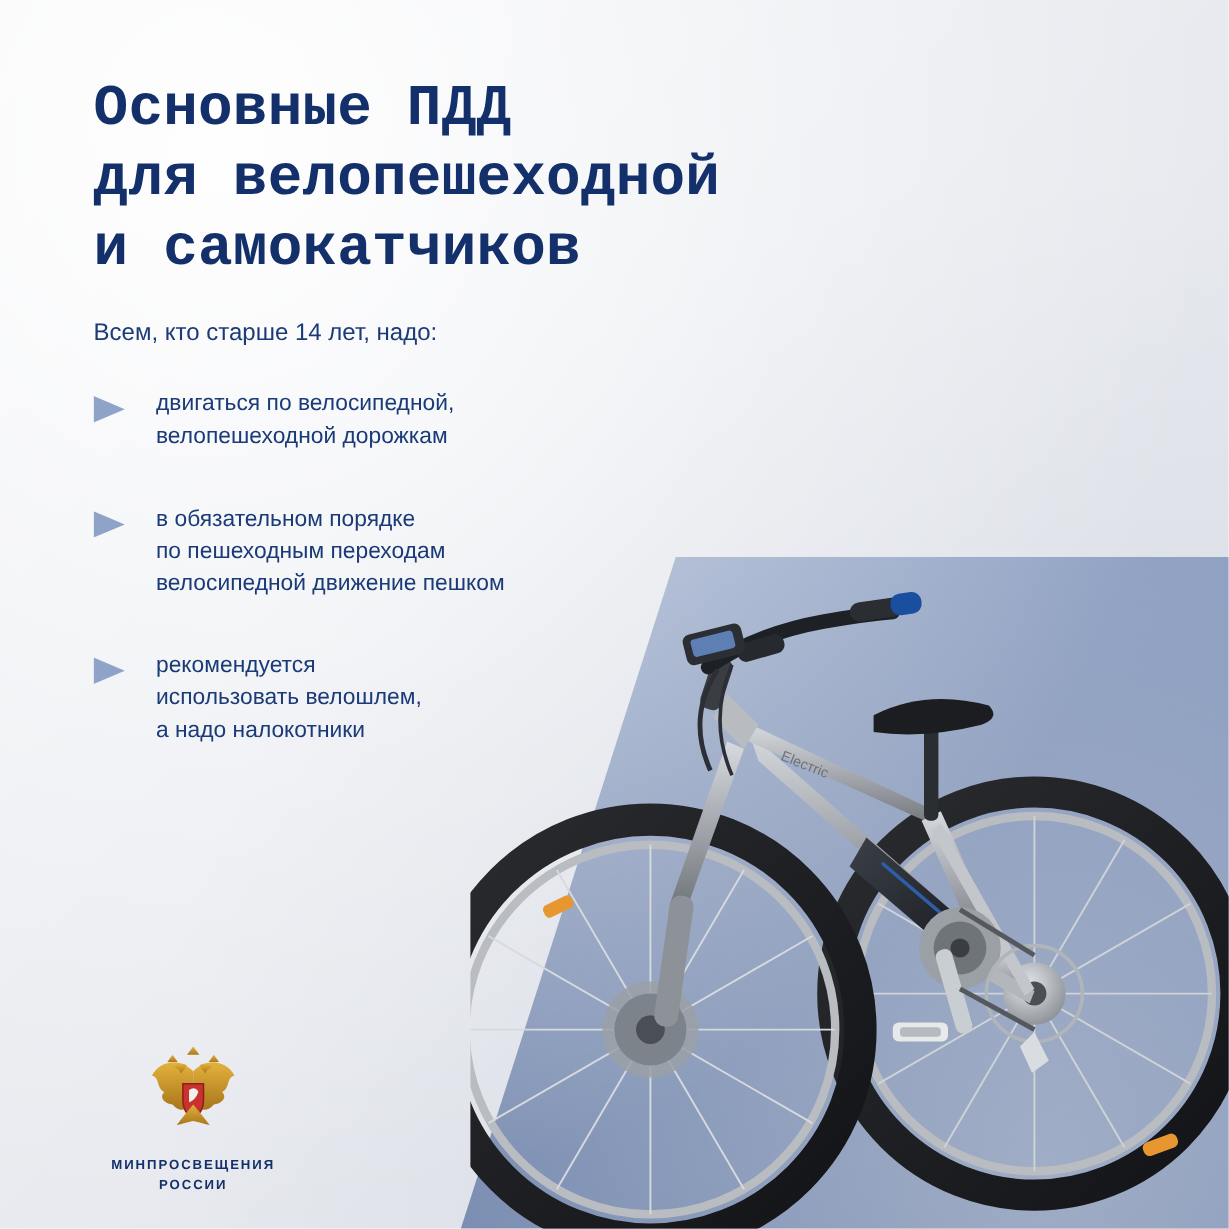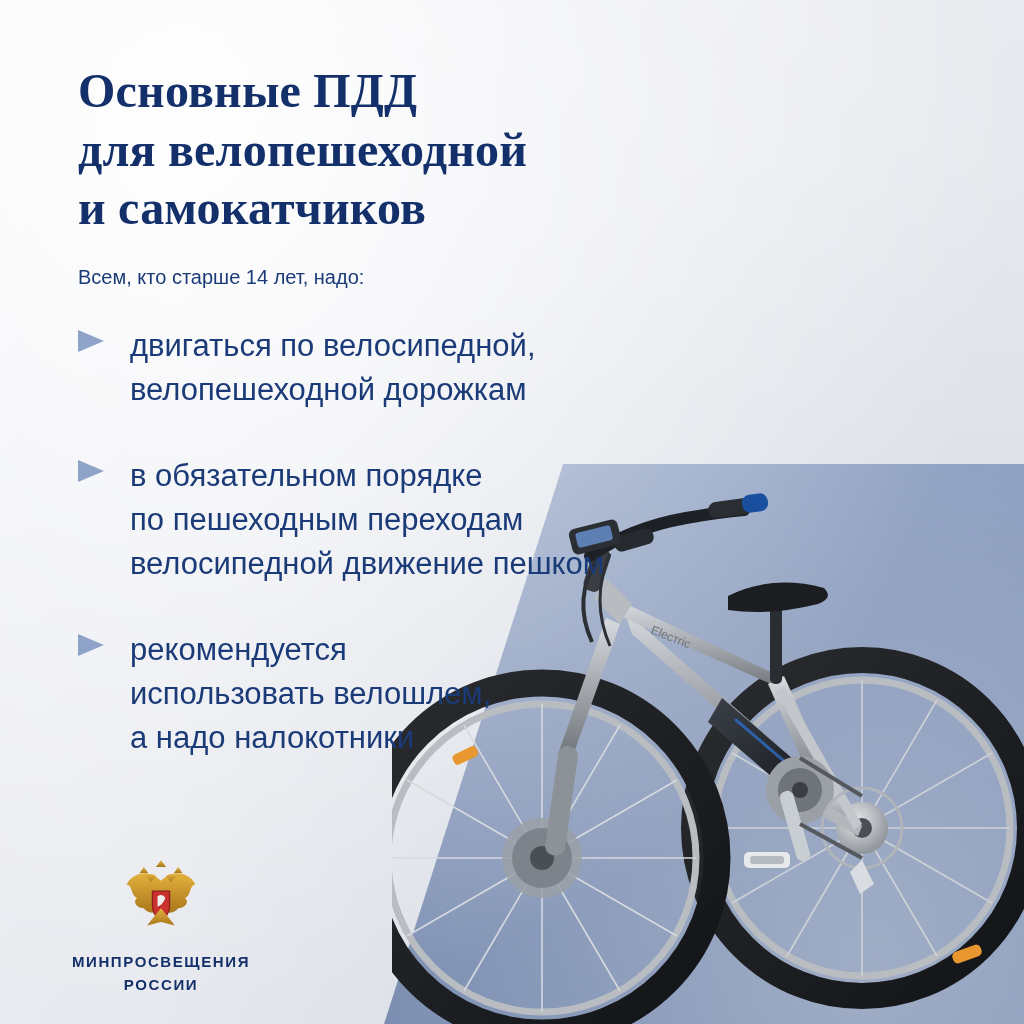--- a/index.html
+++ b/index.html
@@ -49,21 +49,21 @@
 
   
   .content {
     position: absolute;
     left: 78px;
     top: 62px;
     width: 600px;
     z-index: 5;
   }
   .title {
-    font-family: Liberation Serif, serif;
+    font-family: Liberation Mono, monospace;
     font-weight: bold;
     color: #14306b;
     font-size: 48px;
     line-height: 1.22;
     letter-spacing: 0.2px;
     margin: 0 0 26px 0;
   }
   .title .line { display: block; white-space: nowrap; }
 
   .subtitle {
@@ -87,21 +87,21 @@
   .marker {
     flex: 0 0 auto;
     width: 26px;
     height: 22px;
     margin-top: 6px;
     margin-right: 26px;
   }
   .marker svg { display: block; }
   .bullet-text {
     color: #1b3b78;
-    font-size: 31px;
+    font-size: 19px;
     line-height: 1.42;
   }
   .bullet-text .ln { display: block; white-space: nowrap; }
 
   
   .logo-block {
     position: absolute;
     left: 66px;
     bottom: 28px;
     width: 190px;
@@ -109,21 +109,21 @@
     z-index: 6;
   }
   .emblem {
     width: 86px;
     height: 86px;
     margin: 0 auto 10px auto;
     position: relative;
   }
   .logo-caption {
     color: #14306b;
-    font-size: 15px;
+    font-size: 11px;
     letter-spacing: 1.6px;
     line-height: 1.5;
     font-weight: bold;
   }
   .logo-caption .ln { display: block; }
 
   
   .bike {
     position: absolute;
     right: -8px;

